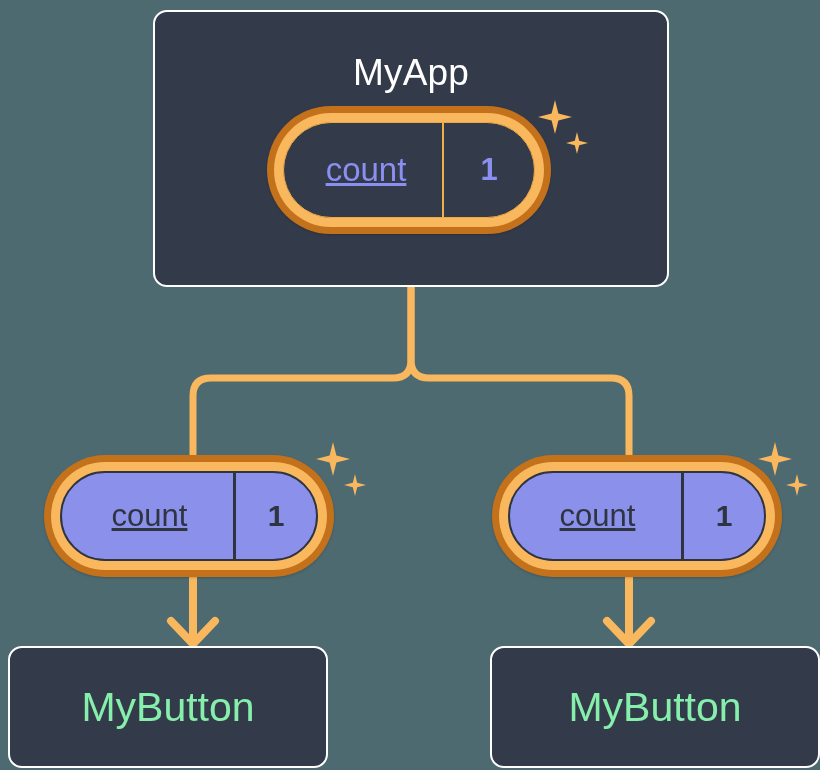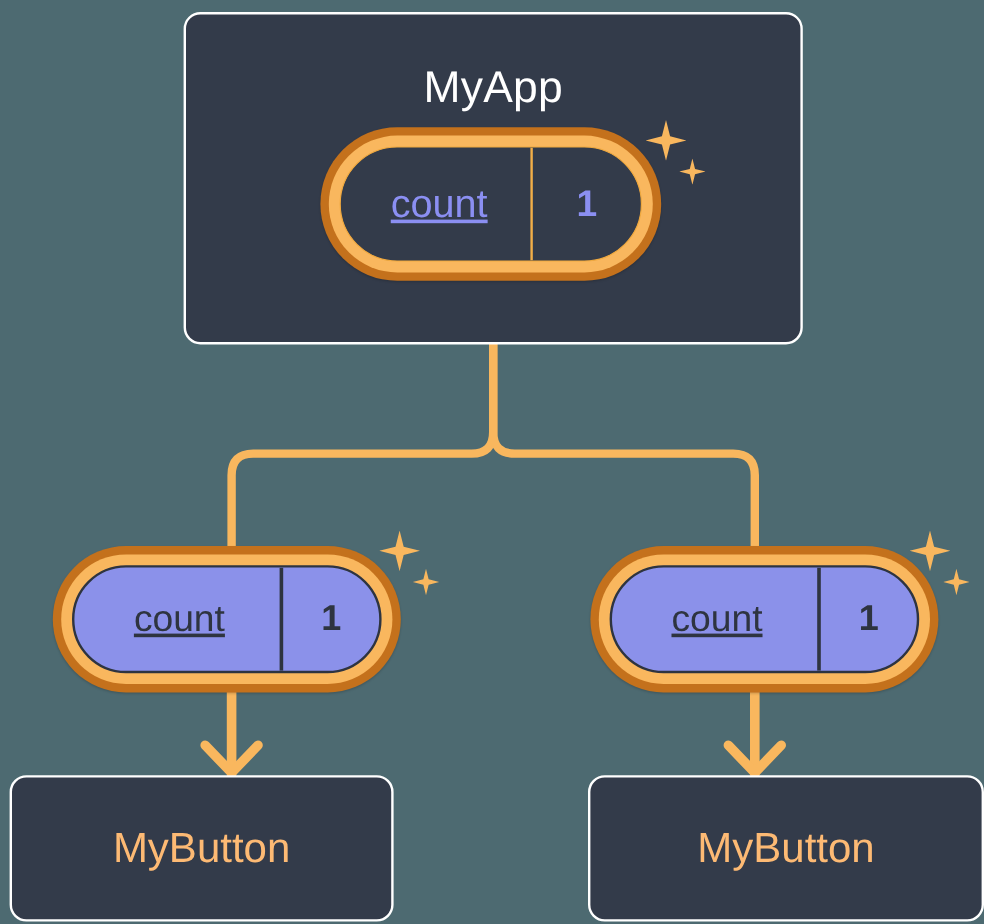--- a/index.html
+++ b/index.html
@@ -59,22 +59,22 @@
   }
   .btn-label {
     position: absolute;
     top: 0;
     left: 0;
     width: 100%;
     height: 100%;
     display: flex;
     align-items: center;
     justify-content: center;
-    color: #fdba74;
-    font-size: 35px;
+    color: #86efac;
+    font-size: 41px;
     font-weight: 400;
   }
 
   
   .pill {
     position: absolute;
     box-sizing: border-box;
     border-radius: 999px;
     background: #c4711c;           
     padding: 7px;

